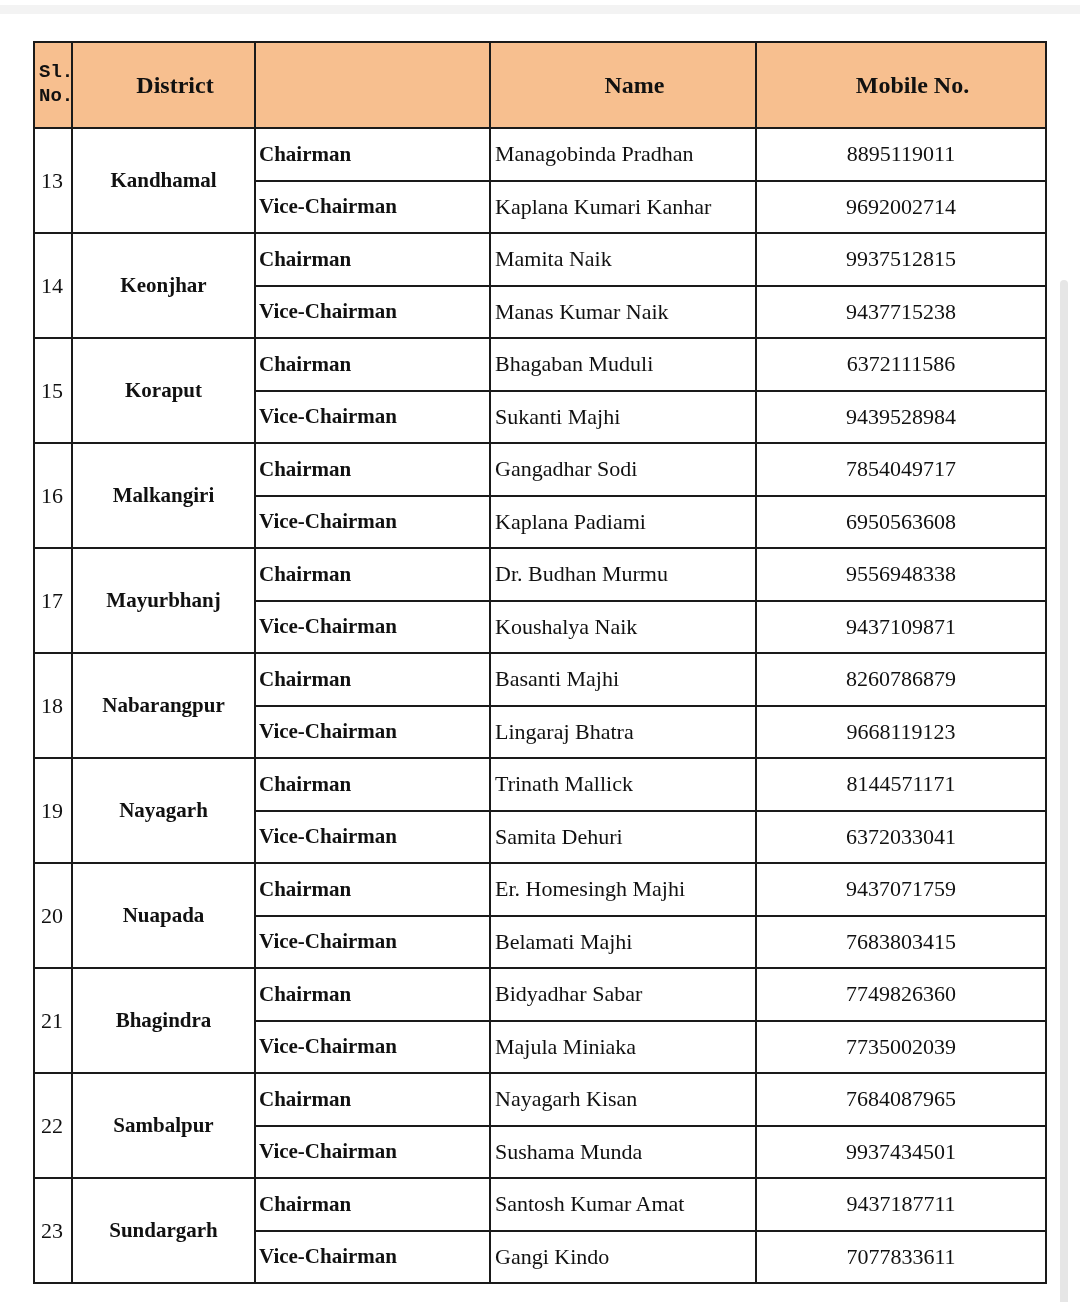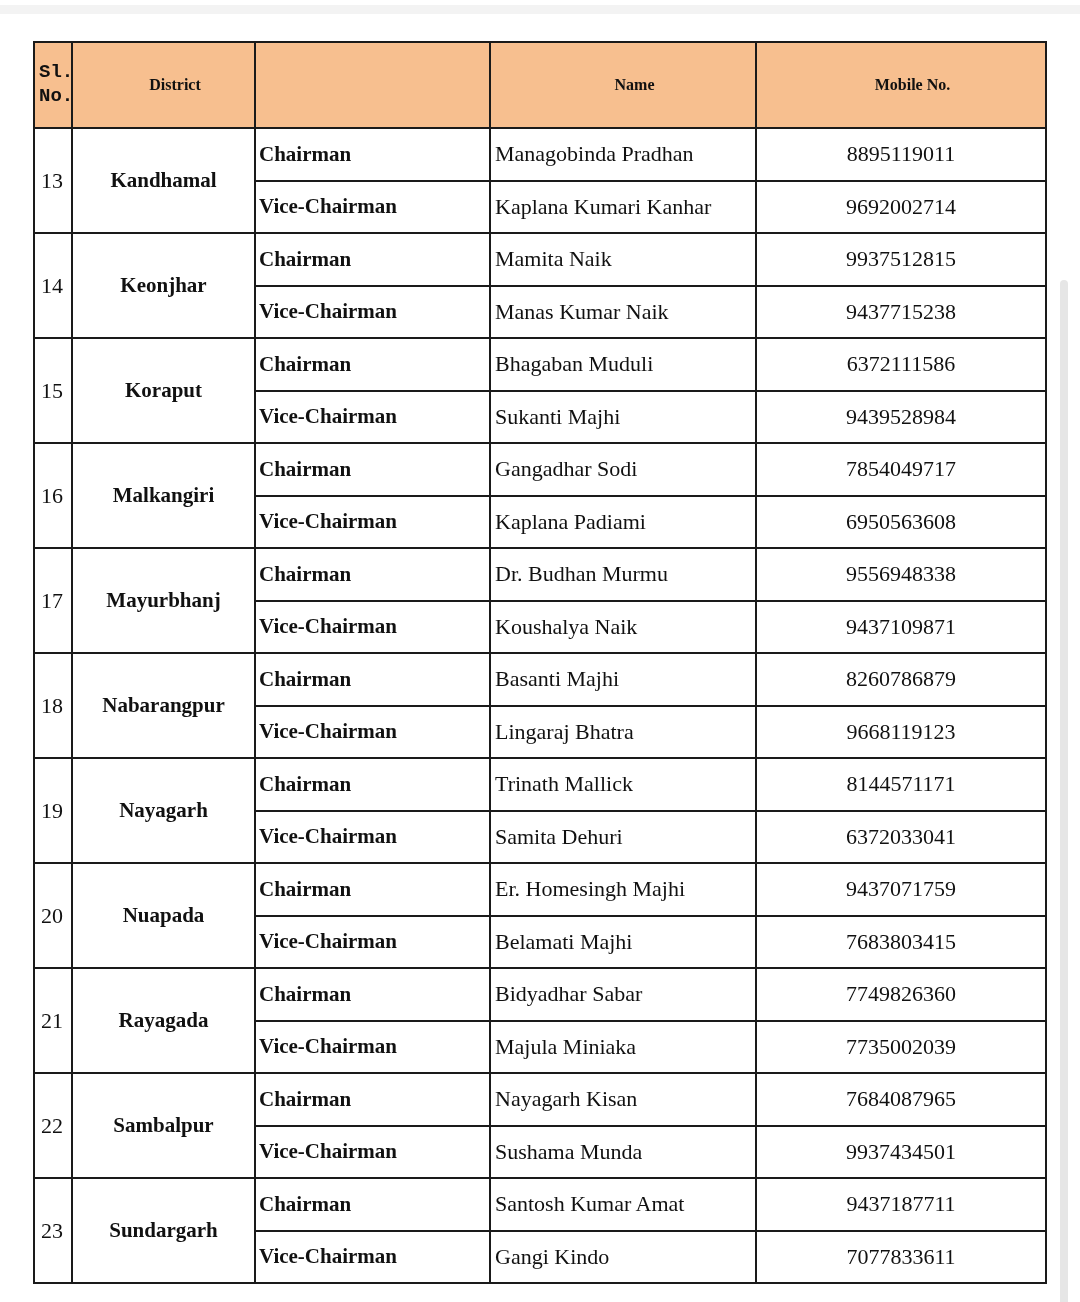--- a/index.html
+++ b/index.html
@@ -48,21 +48,21 @@
     table.committee th,
     table.committee td {
       border: 2px solid #1a1a1a;
       padding: 0;
       vertical-align: middle;
     }
     table.committee thead th {
       background: #f7bf8f;
       height: 84px;
       font-weight: bold;
-      font-size: 16px;
+      font-size: 24px;
       text-align: center;
       line-height: 1.25;
       padding-left: 23px;
     }
     table.committee thead th.sl-head {
       font-size: 19px;
       text-align: left;
       padding-left: 4px;
       font-family: Liberation Mono, monospace;
     }
@@ -209,21 +209,21 @@
         <td class="name">Er. Homesingh Majhi</td>
         <td class="mobile">9437071759</td>
       </tr>
       <tr>
         <td class="role">Vice-Chairman</td>
         <td class="name">Belamati Majhi</td>
         <td class="mobile">7683803415</td>
       </tr>
       <tr>
         <td class="sl" rowspan="2">21</td>
-        <td class="district" rowspan="2">Rayagada</td>
+        <td class="district" rowspan="2">Bhagindra</td>
         <td class="role">Chairman</td>
         <td class="name">Bidyadhar Sabar</td>
         <td class="mobile">7749826360</td>
       </tr>
       <tr>
         <td class="role">Vice-Chairman</td>
         <td class="name">Majula Miniaka</td>
         <td class="mobile">7735002039</td>
       </tr>
       <tr>

